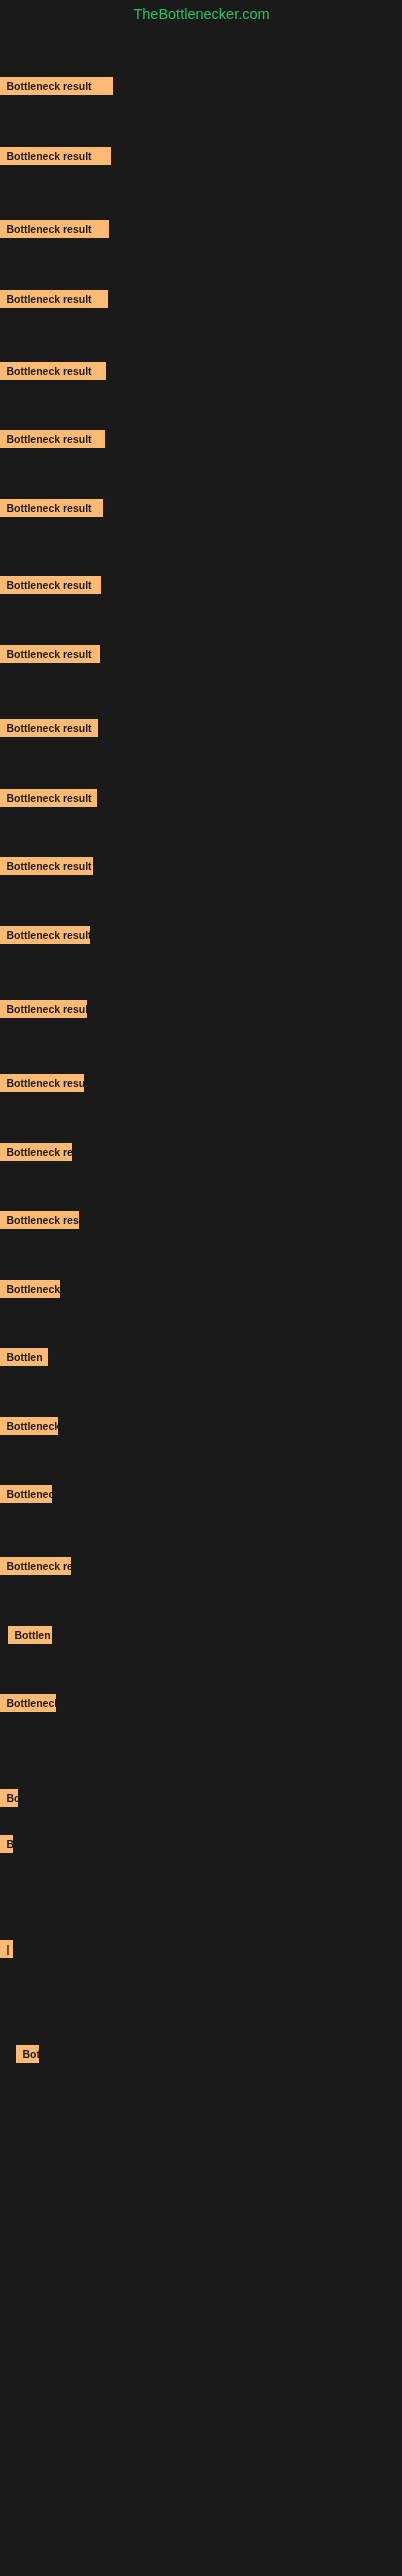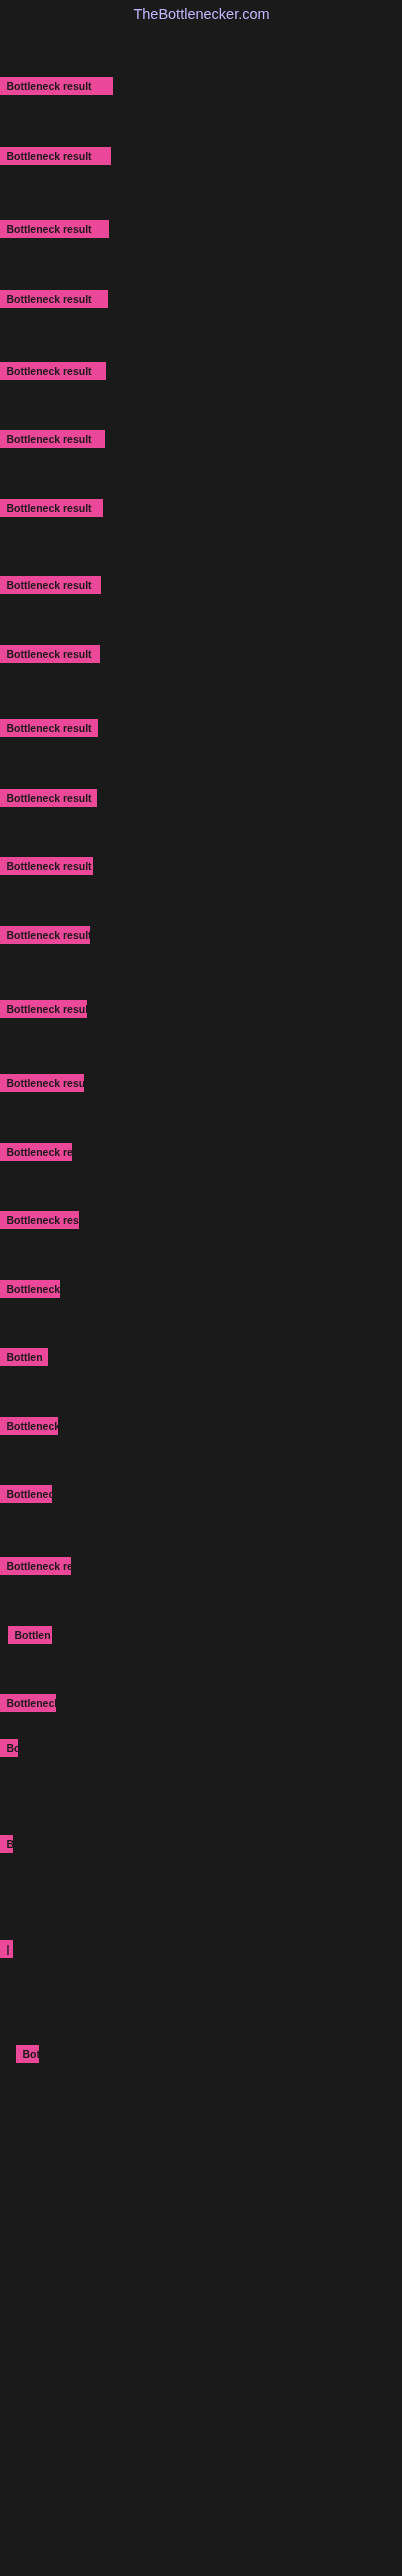--- a/index.html
+++ b/index.html
@@ -11,33 +11,33 @@
     body {
       width: 403px;
       min-height: 2576px;
       background-color: #1a1a1a;
       font-family: Arial, sans-serif;
       position: relative;
     }
 
     .site-title {
       text-align: center;
-      color: #c4b5fd;
+      color: #22c55e;
       font-size: 14.5px;
       padding: 6.4px 0 9.7px 0;
       font-weight: normal;
     }
 
     .bottleneck-item {
       position: absolute;
       left: 0;
     }
 
     .bottleneck-label {
-      background-color: #ec4899;
+      background-color: #fdba74;
       color: #1a1a1a;
       font-size: 10.5px;
       font-weight: bold;
       padding: 3.2px 6.4px;
       display: inline-block;
       white-space: nowrap;
       overflow: hidden;
     }
   </style>
 </head>
@@ -63,18 +63,18 @@
     <div class="bottleneck-item" style="top: 1042px; left: 0px;"><span class="bottleneck-label" style="max-width: 84px; width: 84px;">Bottleneck result</span></div>
     <div class="bottleneck-item" style="top: 1111px; left: 0px;"><span class="bottleneck-label" style="max-width: 72px; width: 72px;">Bottleneck re</span></div>
     <div class="bottleneck-item" style="top: 1179px; left: 0px;"><span class="bottleneck-label" style="max-width: 79px; width: 79px;">Bottleneck resul</span></div>
     <div class="bottleneck-item" style="top: 1248px; left: 0px;"><span class="bottleneck-label" style="max-width: 60px; width: 60px;">Bottleneck</span></div>
     <div class="bottleneck-item" style="top: 1316px; left: 0px;"><span class="bottleneck-label" style="max-width: 48px; width: 48px;">Bottlen</span></div>
     <div class="bottleneck-item" style="top: 1385px; left: 0px;"><span class="bottleneck-label" style="max-width: 58px; width: 58px;">Bottleneck</span></div>
     <div class="bottleneck-item" style="top: 1453px; left: 0px;"><span class="bottleneck-label" style="max-width: 52px; width: 52px;">Bottlenec</span></div>
     <div class="bottleneck-item" style="top: 1525px; left: 0px;"><span class="bottleneck-label" style="max-width: 71px; width: 71px;">Bottleneck re</span></div>
     <div class="bottleneck-item" style="top: 1594px; left: 8px;"><span class="bottleneck-label" style="max-width: 44px; width: 44px;">Bottlen</span></div>
     <div class="bottleneck-item" style="top: 1662px; left: 0px;"><span class="bottleneck-label" style="max-width: 56px; width: 56px;">Bottleneck</span></div>
-    <div class="bottleneck-item" style="top: 1707px; left: 0px;"><span class="bottleneck-label" style="max-width: 17.7px; width: 17.7px;">Bo</span></div>
+    <div class="bottleneck-item" style="top: 1757px; left: 0px;"><span class="bottleneck-label" style="max-width: 17.7px; width: 17.7px;">Bo</span></div>
     <div class="bottleneck-item" style="top: 1803px; left: 0px;"><span class="bottleneck-label" style="max-width: 9.7px; width: 9.7px;">B</span></div>
     <div class="bottleneck-item" style="top: 1908px; left: 0px;"><span class="bottleneck-label" style="max-width: 6.4px; width: 6.4px;">|</span></div>
     <div class="bottleneck-item" style="top: 2013px; left: 16px;"><span class="bottleneck-label" style="max-width: 22.5px; width: 22.5px;">Bot</span></div>
   </div>
 
 
 </body></html>

